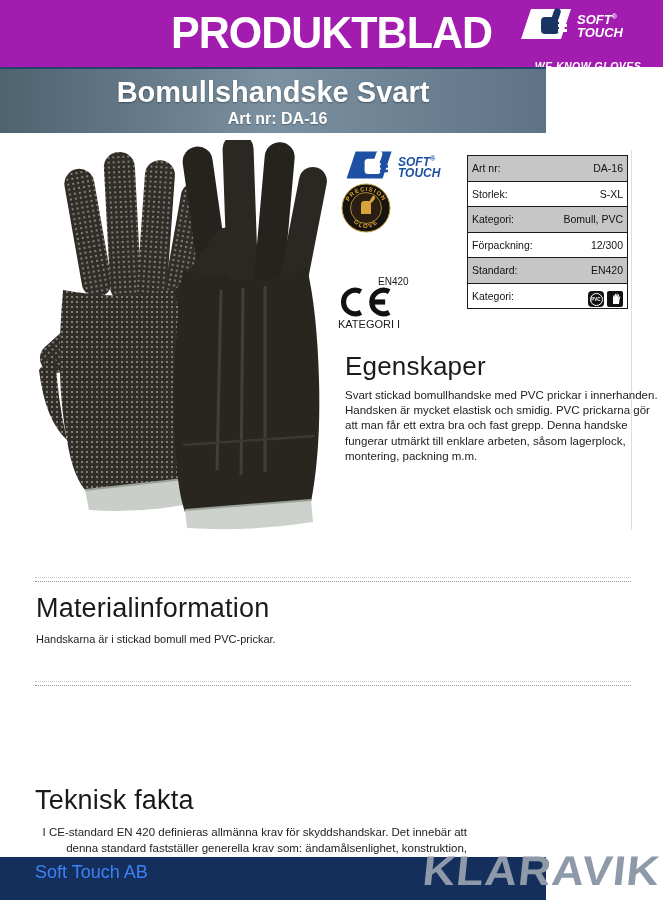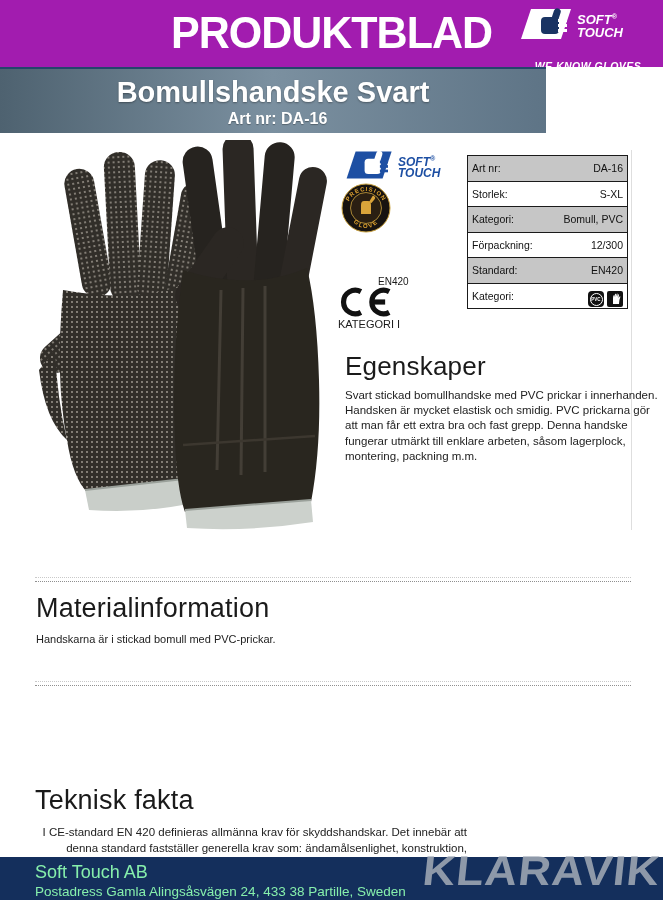--- a/index.html
+++ b/index.html
@@ -75,22 +75,22 @@
 
   .material-sec{position:absolute;left:36px;top:593px;width:560px;}
   .material-sec .section-h{font-size:27px;}
   .material-sec p{margin:9px 0 0 0;font-size:11px;color:#222;}
 
   .teknisk-sec{position:absolute;left:35px;top:747px;width:432px;margin-top:38px;}
   .teknisk-sec .section-h{font-size:27px;}
   .teknisk-sec p{margin:9px 0 0 0;font-size:11.5px;line-height:1.35;color:#222;text-align:right;}
 
   
-  .footer{position:absolute;left:0;bottom:0;width:663px;height:43px;background:#142f5c;
-      color:#86efac;box-sizing:border-box;padding:5px 0 0 35px;}
+  .footer{position:absolute;left:0;bottom:0;width:546px;height:43px;background:#142f5c;
+      color:#3b82f6;box-sizing:border-box;padding:5px 0 0 35px;}
   .footer-company{font-size:18px;margin:0;font-weight:400;}
   .footer-address{font-size:13.5px;margin:1px 0 0 0;font-weight:400;}
   .watermark{position:absolute;right:3px;top:845px;font-size:45px;font-weight:800;
       color:#8e99a9;letter-spacing:1px;transform:skewX(-6deg) scaleY(0.92);
       z-index:5;pointer-events:none;}
 </style>
 </head>
 <body>
 
 <div class="page">
@@ -255,16 +255,15 @@
 
   <div class="teknisk-sec">
     <h2 class="section-h">Teknisk fakta</h2>
     <p>I CE-standard EN 420 definieras allmänna krav för skyddshandskar. Det innebär att denna standard fastställer generella krav som: ändamålsenlighet, konstruktion, produktinformation, storlekar, kromhalt (max 2 mg Chromium VI per kg) och PH-värde som skall ligga i intervallet 3,5 -9,5</p>
   </div>
 
   <div class="watermark">KLARAVIK</div>
 
   <div class="footer">
     <p class="footer-company">Soft Touch AB</p>
-    <p class="footer-address">Postadress Gamla Alingsåsvägen 24, 433 38 Partille, Sweden</p>
   </div>
 
 </div>
 
 </body></html>

